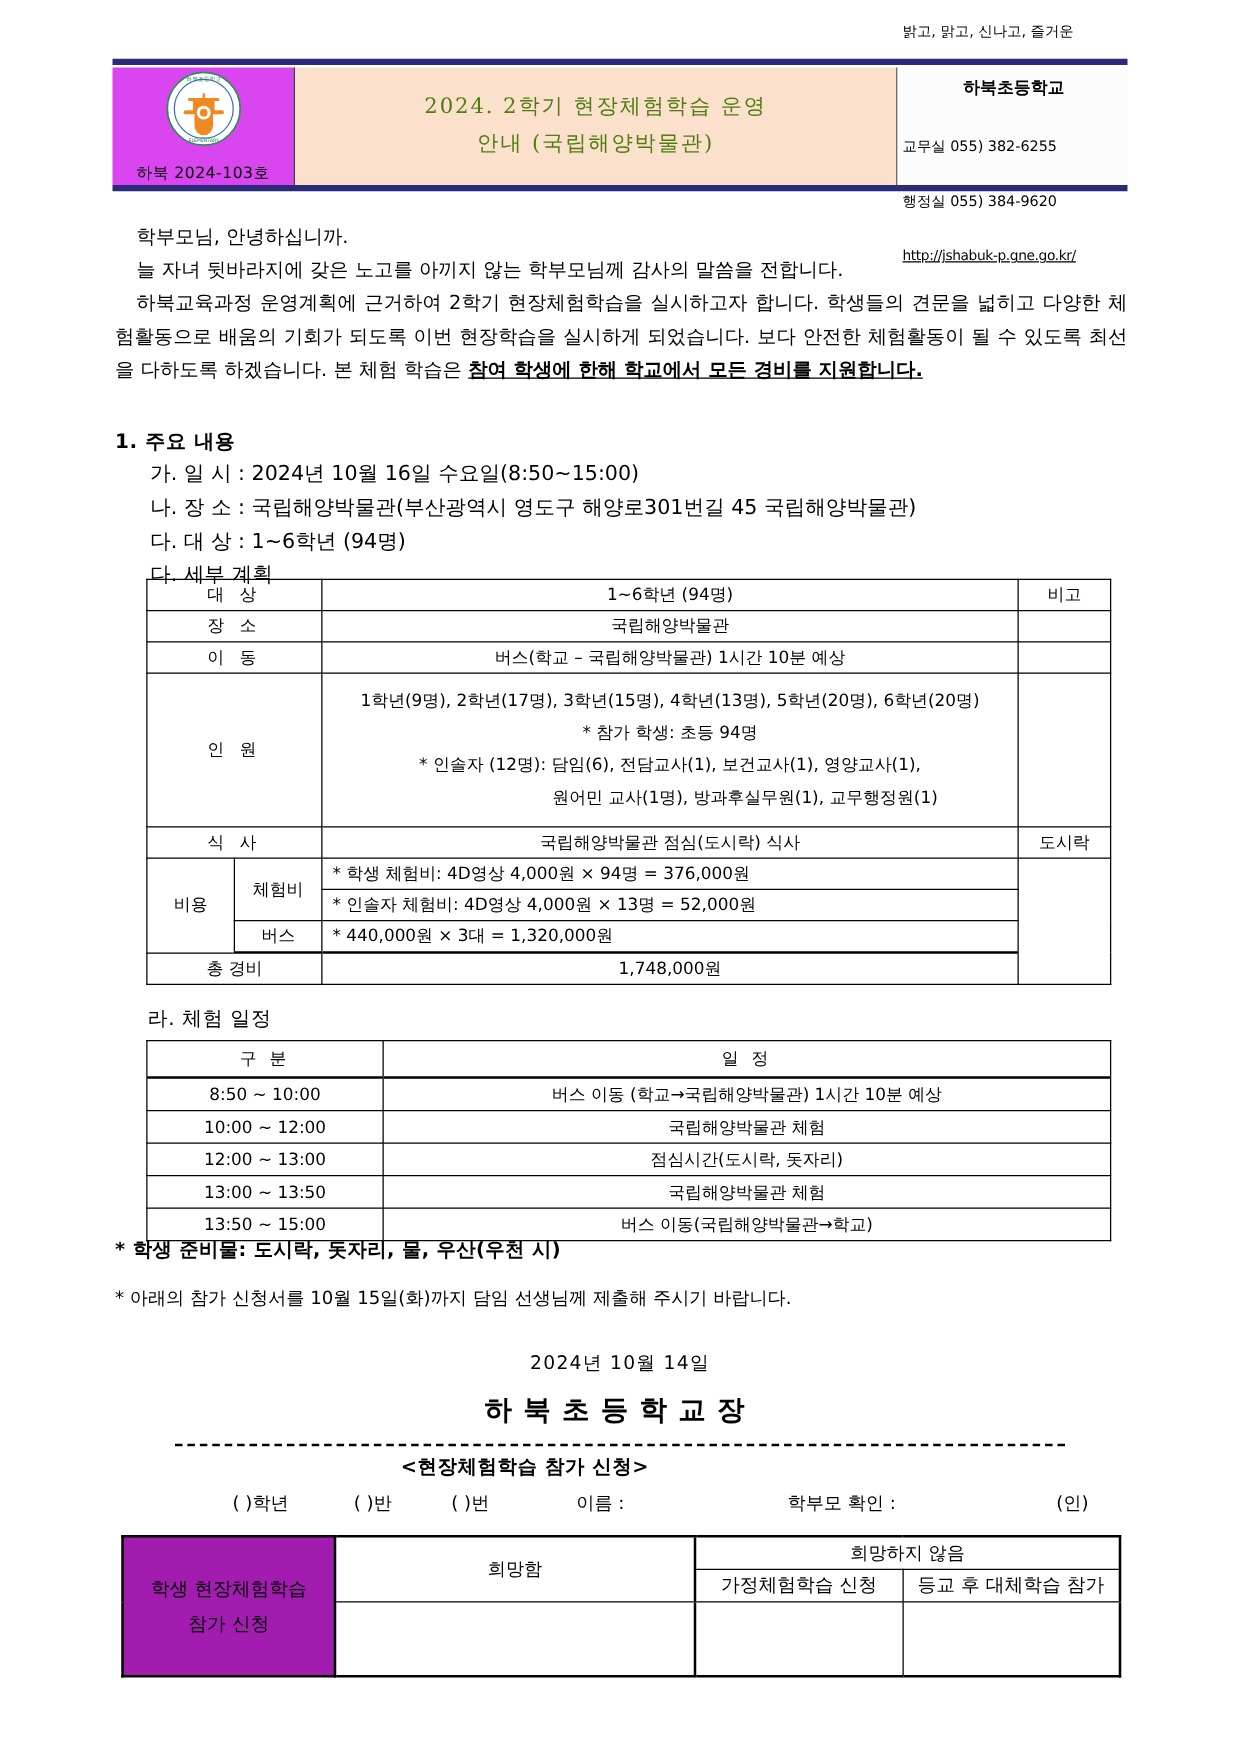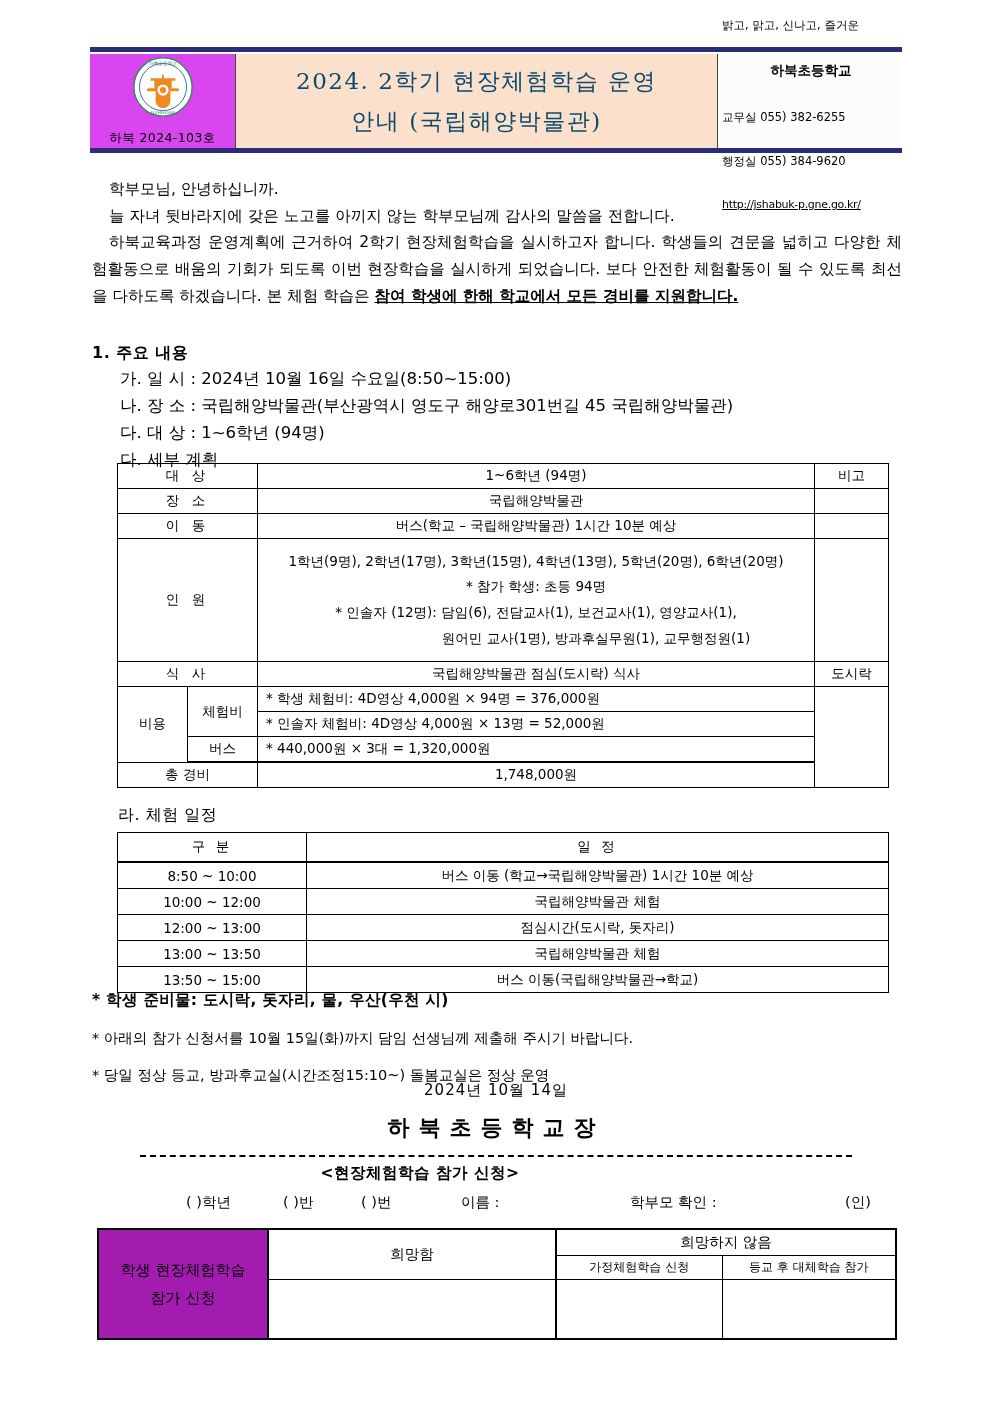--- a/index.html
+++ b/index.html
@@ -81,25 +81,25 @@
     flex: 1 1 auto;
     background: #fbe0cb;
     display: flex;
     flex-direction: column;
     align-items: center;
     justify-content: center;
     border-right: 1px solid #444;
     box-sizing: border-box;
   }
   .hdr-title-line {
-    font-size: 23px;
+    font-size: 17px;
     letter-spacing: 1.5px;
     font-family: "DejaVu Serif", "Liberation Serif", serif;
     line-height: 1.75;
-    color: #0c4a6e;
+    color: #4d7c0f;
     white-space: nowrap;
   }
   .hdr-contact-col {
     width: 184px;
     flex: 0 0 184px;
     box-sizing: border-box;
     background: #fcfcfc;
     display: flex;
     flex-direction: column;
     justify-content: center;
@@ -318,21 +318,21 @@
   .tbl3 .outer-t { border-top: 2px solid #000; }
   .tbl3 .outer-b { border-bottom: 2px solid #000; }
   .tbl3 .sidecell {
     background: #a21caf;
     width: 170px;
     line-height: 1.9;
     font-size: 15px;
     border-right: 2px solid #000;
   }
   .tbl3 .bigsplit { border-left: 2px solid #000; }
-  .tbl3 .sub { font-size: 12px; }
+  .tbl3 .sub { font-size: 15px; }
   .tbl3 .blankrow td { height: 52px; }
 </style>
 </head>
 <body>
 
 <div class="page">
 
   <div class="header-wrap">
     <div class="header-rule-top"></div>
     <div class="header-rule-gap"></div>
@@ -472,21 +472,20 @@
       <tr>
         <td>13:50 ~ 15:00</td>
         <td>버스 이동(국립해양박물관→학교)</td>
       </tr>
     </tbody>
   </table>
 
   <div class="notes">
     <div class="note-b">* 학생 준비물: 도시락, 돗자리, 물, 우산(우천 시)</div>
     <div class="note-n">* 아래의 참가 신청서를 10월 15일(화)까지 담임 선생님께 제출해 주시기 바랍니다.</div>
-    <div class="note-n">* 당일 정상 등교, 방과후교실(시간조정15:10~) 돌봄교실은 정상 운영</div>
   </div>
 
   <div class="signdate">2024년  10월 14일</div>
   <div class="signname">하북초등학교장</div>
 
   <div class="cutline"></div>
   <div class="formtitle">&lt;현장체험학습 참가 신청&gt;</div>
 
   <div class="idrow">
     <span class="id-grade">(     )학년</span>

